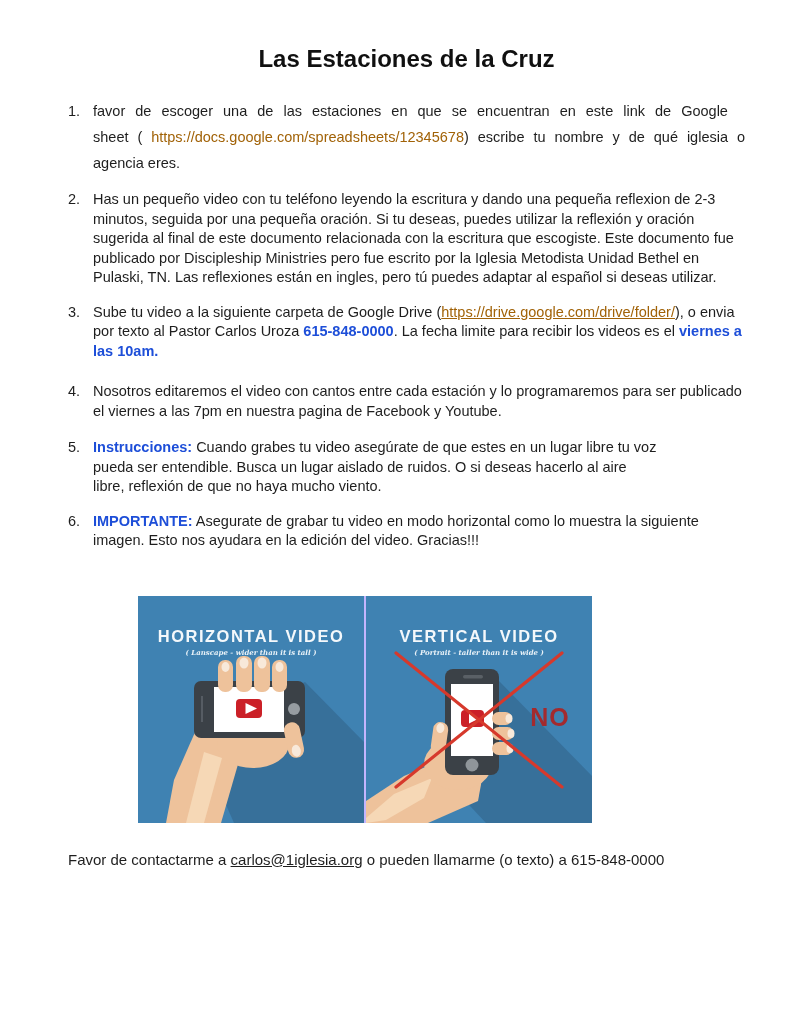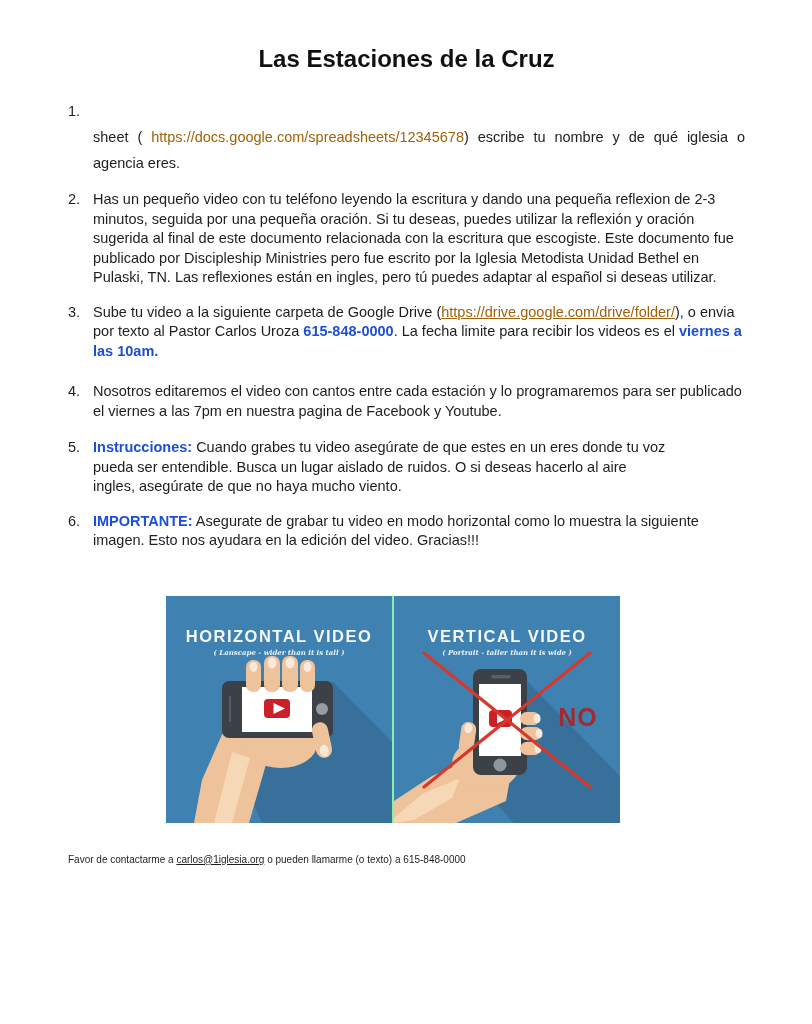--- a/index.html
+++ b/index.html
@@ -24,38 +24,38 @@
   .li3{margin-bottom:21px;}
   .li4{margin-bottom:17px;}
   .li5{margin-bottom:15px;}
   .li6{margin-bottom:0;}
   .bseg{font-weight:700;color:#1d4ed8;}
   a.link{color:#a16207;text-decoration:none;cursor:pointer;}
   a.link.u{text-decoration:underline;}
   a.brk{word-break:break-all;}
   a.email{color:inherit;text-decoration:underline;cursor:pointer;}
   .figure{
-    margin:45px 0 0 98px;width:454px;height:227px;
-    display:flex;gap:2px;background:#86efac;
+    margin:45px 0 0 70px;width:454px;height:227px;
+    display:flex;gap:2px;background:#c4b5fd;
   }
   .panel{display:block;}
-  .footer{font-size:10px;line-height:20px;margin:27px 0 0 0;}
+  .footer{font-size:15px;line-height:20px;margin:27px 0 0 0;}
 </style>
 </head>
 <body>
 
 <div class="page">
 
   <h1>Las Estaciones de la Cruz</h1>
 
 
   <div class="li li1">
     <span class="num">1.</span>
     <div class="li-body">
-      <br>
+      <span class="stretch">favor de escoger una de las estaciones en que se encuentran en este link de Google</span><br>
       <span>sheet ( </span><a class="link" href="#">https://docs.google.com/spreadsheets/12345678</a><span>) escribe tu nombre y de qué iglesia o agencia eres.</span>
     </div>
   </div>
 
   <div class="li li2">
     <span class="num">2.</span>
     <div class="li-body">Has un pequeño video con tu teléfono leyendo la escritura y dando una pequeña reflexion de 2-3 minutos, seguida por una pequeña oración. Si tu deseas, puedes utilizar la reflexión y oración sugerida al final de este documento relacionada con la escritura que escogiste. Este documento fue publicado por Discipleship Ministries pero fue escrito por la Iglesia Metodista Unidad Bethel en Pulaski, TN. Las reflexiones están en ingles, pero tú puedes adaptar al español si deseas utilizar.</div>
   </div>
 
   <div class="li li3">
@@ -66,23 +66,23 @@
   </div>
 
   <div class="li li4">
     <span class="num">4.</span>
     <div class="li-body">Nosotros editaremos el video con cantos entre cada estación y lo programaremos para ser publicado el viernes a las 7pm en nuestra pagina de Facebook y Youtube.</div>
   </div>
 
   <div class="li li5">
     <span class="num">5.</span>
     <div class="li-body">
-      <span class="bseg">Instrucciones:</span><span> Cuando grabes tu video asegúrate de que estes en un eres donde tu voz</span><br>
+      <span class="bseg">Instrucciones:</span><span> Cuando grabes tu video asegúrate de que estes en un lugar libre tu voz</span><br>
       <span>pueda ser entendible. Busca un lugar aislado de ruidos. O si deseas hacerlo al aire</span><br>
-      <span>ingles, asegúrate de que no haya mucho viento.</span>
+      <span>libre, reflexión de que no haya mucho viento.</span>
     </div>
   </div>
 
   <div class="li li6">
     <span class="num">6.</span>
     <div class="li-body">
       <span class="bseg">IMPORTANTE:</span><span> Asegurate de grabar tu video en modo horizontal como lo muestra la siguiente imagen. Esto nos ayudara en la edición del video.  Gracias!!!</span>
     </div>
   </div>
 

